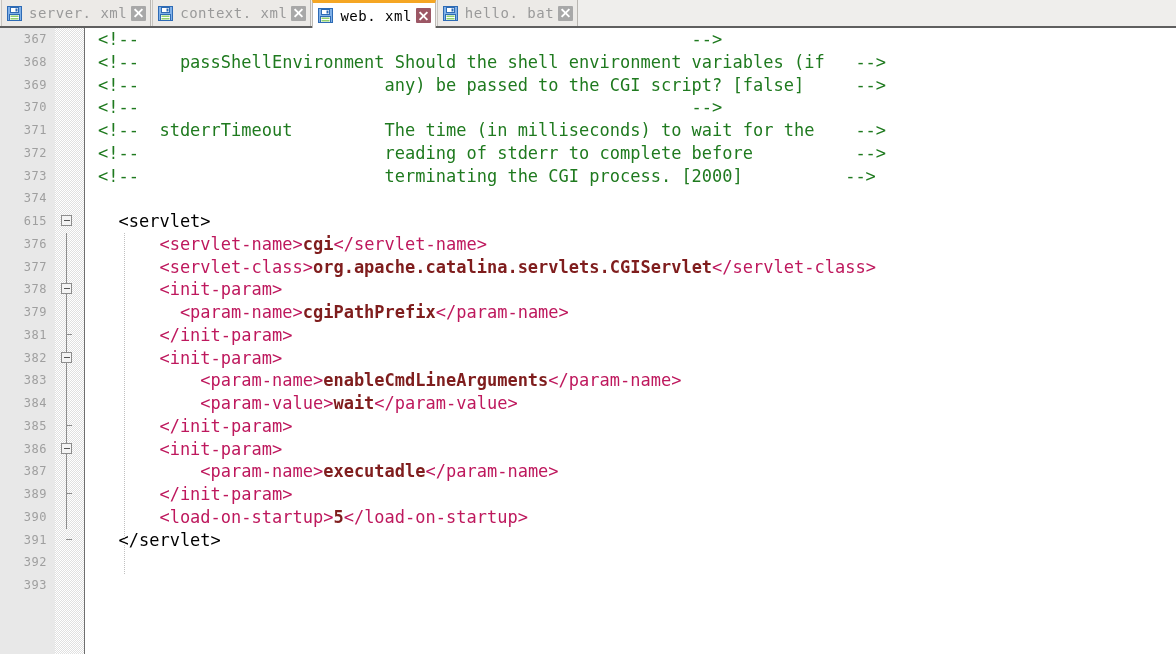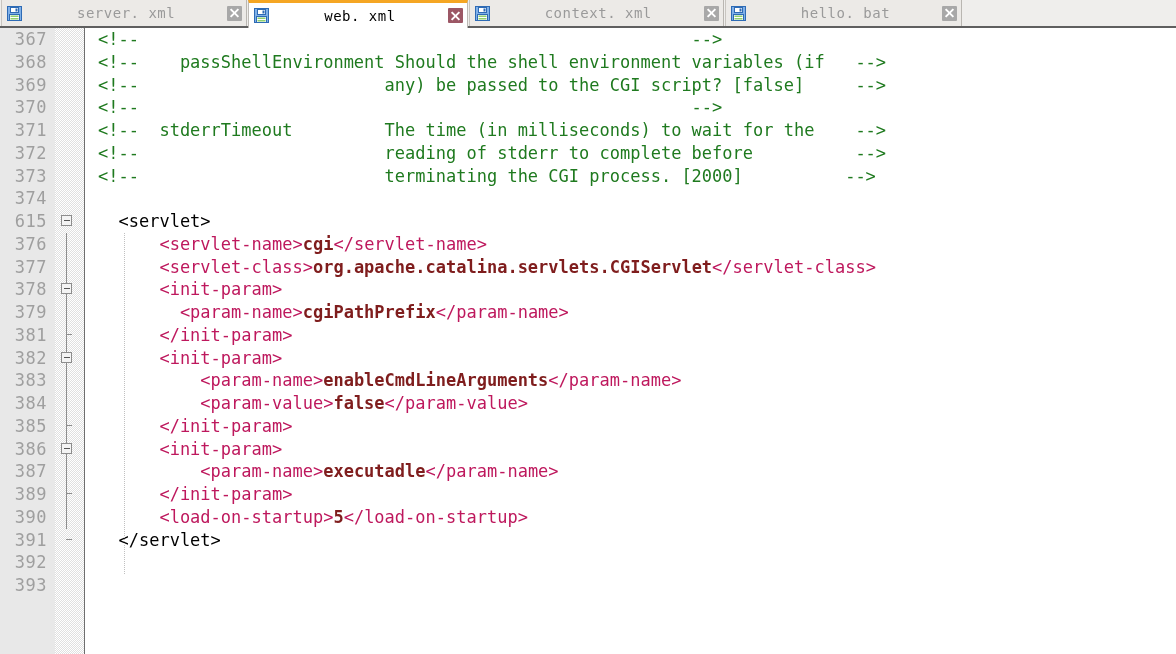--- a/index.html
+++ b/index.html
@@ -34,21 +34,20 @@
     padding: 0 4px 0 5px;
     margin-right: 1px;
     background: #eceae7;
     border-left: 1px solid #c8c5c0;
     border-right: 1px solid #b9b6b1;
     font-family: "DejaVu Sans Mono", "Liberation Mono", monospace;
     font-size: 14px;
     color: #9a9a9a;
     white-space: nowrap;
     cursor: default;
-    gap: 48px;
   }
   .tab.active {
     background: #ffffff;
     color: #000000;
     border-top: 3px solid #f5a623;
     border-left: 1px solid #bdbab5;
     border-right: 1px solid #bdbab5;
     height: 28px;
     margin-bottom: -2px;
     z-index: 3;
@@ -128,21 +127,21 @@
     line-height: 22.75px;
     font-size: 17px;
   }
   .lnum {
     position: absolute;
     left: 0;
     width: 47px;
     text-align: right;
     color: #9f9f9f;
     font-family: "DejaVu Sans Mono", "Liberation Mono", monospace;
-    font-size: 17px;
+    font-size: 12px;
     letter-spacing: 0.5px;
   }
   
   .fold {
     position: absolute;
     left: 61px;
     top: 5px;
     width: 11px;
     height: 11px;
     border: 1px solid #8d8d8d;
@@ -210,20 +209,34 @@
           <rect x="3.5" y="1.5" width="8" height="5" fill="#ffffff" stroke="#2e6bb5"></rect>
           <rect x="8.5" y="2.5" width="2" height="3" fill="#2e6bb5"></rect>
           <rect x="2.5" y="8.5" width="10" height="6" fill="#ffffff" stroke="#2e6bb5"></rect>
           <rect x="3.5" y="9.5" width="8" height="1.5" fill="#8fcf6f"></rect>
           <rect x="3.5" y="12" width="8" height="1.5" fill="#8fcf6f"></rect>
         </svg>
       </span>
       <span class="tlabel">server. xml</span>
       <span class="xbtn"></span>
     </div>
+    <div class="tab">
+      <span class="disk">
+        <svg width="15" height="15" viewBox="0 0 15 15">
+          <rect x="0.5" y="0.5" width="14" height="14" fill="#7fb0e8" stroke="#2e6bb5"></rect>
+          <rect x="3.5" y="1.5" width="8" height="5" fill="#ffffff" stroke="#2e6bb5"></rect>
+          <rect x="8.5" y="2.5" width="2" height="3" fill="#2e6bb5"></rect>
+          <rect x="2.5" y="8.5" width="10" height="6" fill="#ffffff" stroke="#2e6bb5"></rect>
+          <rect x="3.5" y="9.5" width="8" height="1.5" fill="#8fcf6f"></rect>
+          <rect x="3.5" y="12" width="8" height="1.5" fill="#8fcf6f"></rect>
+        </svg>
+      </span>
+      <span class="tlabel">context. xml</span>
+      <span class="xbtn"></span>
+    </div>
     <div class="tab active">
       <span class="disk">
         <svg width="15" height="15" viewBox="0 0 15 15">
           <rect x="0.5" y="0.5" width="14" height="14" fill="#7fb0e8" stroke="#2e6bb5"></rect>
           <rect x="3.5" y="1.5" width="8" height="5" fill="#ffffff" stroke="#2e6bb5"></rect>
           <rect x="8.5" y="2.5" width="2" height="3" fill="#2e6bb5"></rect>
           <rect x="2.5" y="8.5" width="10" height="6" fill="#ffffff" stroke="#2e6bb5"></rect>
           <rect x="3.5" y="9.5" width="8" height="1.5" fill="#8fcf6f"></rect>
           <rect x="3.5" y="12" width="8" height="1.5" fill="#8fcf6f"></rect>
         </svg>
@@ -235,34 +248,20 @@
       <span class="disk">
         <svg width="15" height="15" viewBox="0 0 15 15">
           <rect x="0.5" y="0.5" width="14" height="14" fill="#7fb0e8" stroke="#2e6bb5"></rect>
           <rect x="3.5" y="1.5" width="8" height="5" fill="#ffffff" stroke="#2e6bb5"></rect>
           <rect x="8.5" y="2.5" width="2" height="3" fill="#2e6bb5"></rect>
           <rect x="2.5" y="8.5" width="10" height="6" fill="#ffffff" stroke="#2e6bb5"></rect>
           <rect x="3.5" y="9.5" width="8" height="1.5" fill="#8fcf6f"></rect>
           <rect x="3.5" y="12" width="8" height="1.5" fill="#8fcf6f"></rect>
         </svg>
       </span>
-      <span class="tlabel">context. xml</span>
-      <span class="xbtn"></span>
-    </div>
-    <div class="tab">
-      <span class="disk">
-        <svg width="15" height="15" viewBox="0 0 15 15">
-          <rect x="0.5" y="0.5" width="14" height="14" fill="#7fb0e8" stroke="#2e6bb5"></rect>
-          <rect x="3.5" y="1.5" width="8" height="5" fill="#ffffff" stroke="#2e6bb5"></rect>
-          <rect x="8.5" y="2.5" width="2" height="3" fill="#2e6bb5"></rect>
-          <rect x="2.5" y="8.5" width="10" height="6" fill="#ffffff" stroke="#2e6bb5"></rect>
-          <rect x="3.5" y="9.5" width="8" height="1.5" fill="#8fcf6f"></rect>
-          <rect x="3.5" y="12" width="8" height="1.5" fill="#8fcf6f"></rect>
-        </svg>
-      </span>
       <span class="tlabel">hello. bat</span>
       <span class="xbtn"></span>
     </div>
   </div>
 
 <div id="editor">
   <div id="gutter-num"></div>
   <div id="gutter-fold"></div>
   <div id="gutter-rule"></div>
   <div class="lines" id="lines">
@@ -337,21 +336,21 @@
         <div class="code"><span class="tg">      &lt;init-param&gt;</span></div>
       </div>
       <div class="row">
         <div class="lnum">383</div>
         <div class="spine"></div>
         <div class="code"><span class="tg">          &lt;param-name&gt;</span><span class="tx">enableCmdLineArguments</span><span class="tg">&lt;/param-name&gt;</span></div>
       </div>
       <div class="row">
         <div class="lnum">384</div>
         <div class="spine"></div>
-        <div class="code"><span class="tg">          &lt;param-value&gt;</span><span class="tx">false</span><span class="tg">&lt;/param-value&gt;</span></div>
+        <div class="code"><span class="tg">          &lt;param-value&gt;</span><span class="tx">wait</span><span class="tg">&lt;/param-value&gt;</span></div>
       </div>
       <div class="row">
         <div class="lnum">385</div>
         <div class="spine"></div>
         <div class="foldend"></div>
         <div class="code"><span class="tg">      &lt;/init-param&gt;</span></div>
       </div>
       <div class="row">
         <div class="lnum">386</div>
         <div class="spine"></div>

